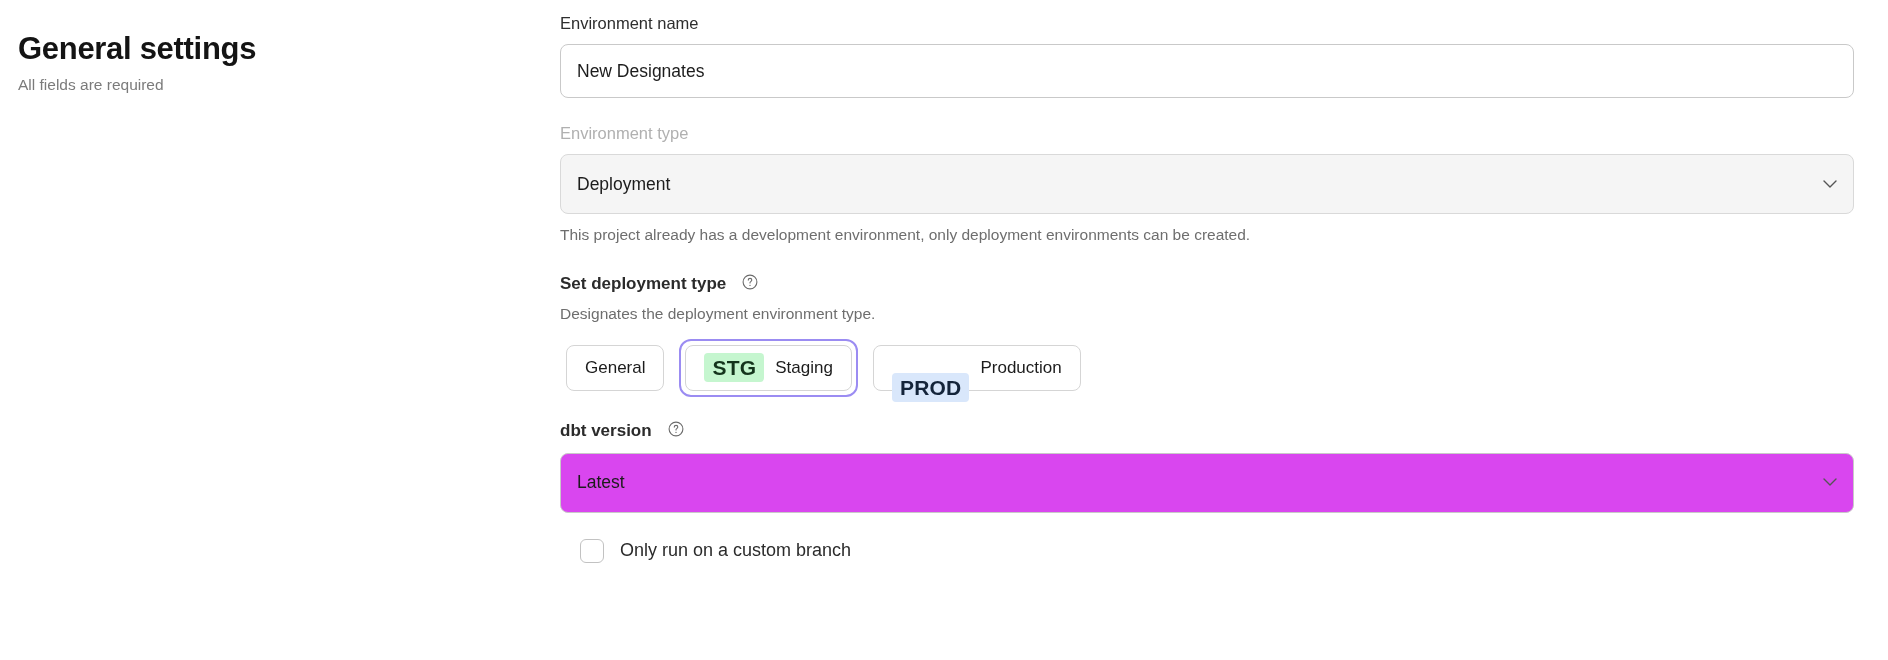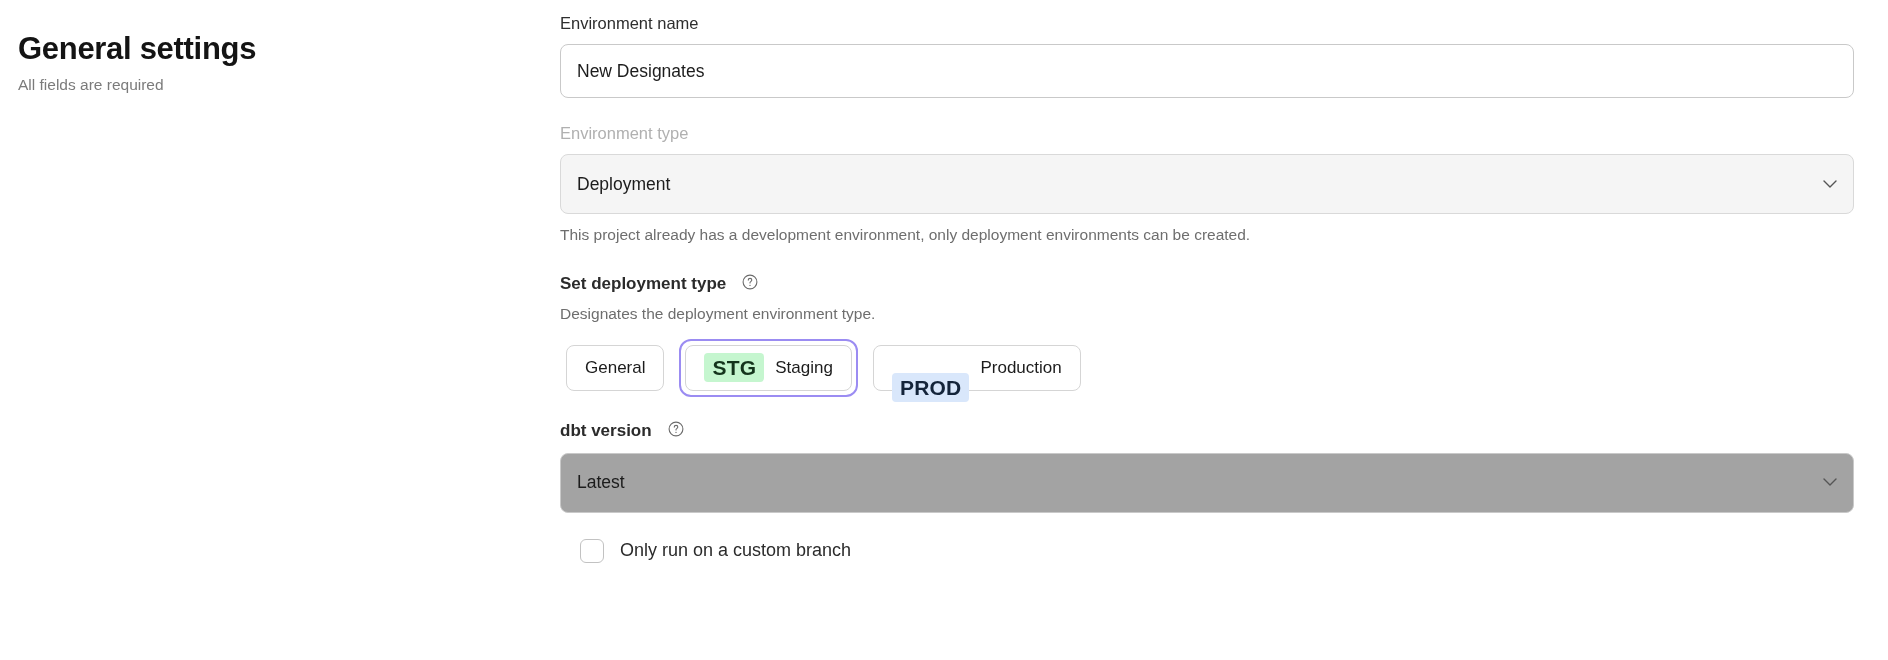--- a/index.html
+++ b/index.html
@@ -80,21 +80,21 @@
     border: 1px solid #d9d9d9;
     border-radius: 8px;
     background: #f5f5f5;
     display: flex;
     align-items: center;
     padding: 11px 16px;
     font-size: 17.5px;
     color: #1c1c1c;
   }
   .select-box.enabled {
-    background: #a3a3a3;
+    background: #d946ef;
     border-color: #c9c9c9;
   }
   .select-chevron {
     position: absolute;
     right: 16px;
     top: 50%;
     transform: translateY(-50%);
     width: 14px;
     height: 14px;
     display: flex;

